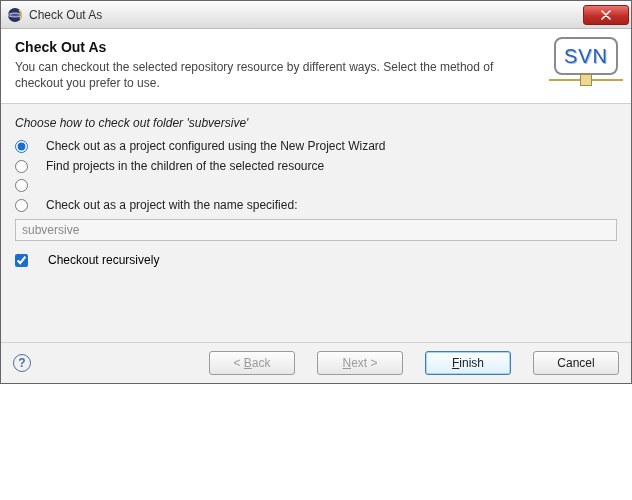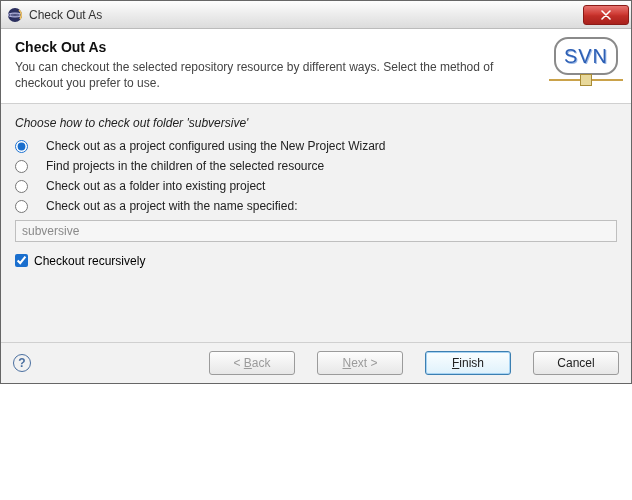--- a/index.html
+++ b/index.html
@@ -83,21 +83,21 @@
     display: flex;
     flex-direction: column;
     align-items: center;
     justify-content: flex-start;
   }
   .svn-box {
     width: 64px;
     height: 38px;
     border: 2px solid #8a8a8a;
     background: #ffffff;
-    border-radius: 14px;
+    border-radius: 8px;
     display: flex;
     align-items: center;
     justify-content: center;
     font-family: Impact, "Arial Black", sans-serif;
     font-size: 20px;
     letter-spacing: 1px;
     color: #2d5fb4;
     text-shadow: 1px 1px 0 #9cb9e6;
   }
   .svn-connector {
@@ -157,22 +157,22 @@
     width: 100%;
     margin-top: 4px;
     padding: 3px 6px;
     font-size: 12px;
     border: 1px solid #bfbfbf;
     background: #f6f6f6;
     color: #8a8a8a;
   }
   .check-row {
     display: flex;
-    align-items: flex-start;
-    gap: 6px;
+    align-items: flex-end;
+    gap: 20px;
     margin-top: 12px;
   }
   .check-row input[type=checkbox] {
     margin: 0;
     accent-color: #1a6fce;
   }
   
   .bottombar {
     border-top: 1px solid #d0d0d0;
     background: #f2f2f2;
@@ -265,21 +265,20 @@
     <div class="radio-row">
       <input type="radio" name="mode" id="opt1" checked="" style="">
       <label for="opt1">Check out as a project configured using the New Project Wizard</label>
     </div>
     <div class="radio-row">
       <input type="radio" name="mode" id="opt2" style="">
       <label for="opt2">Find projects in the children of the selected resource</label>
     </div>
     <div class="radio-row">
       <input type="radio" name="mode" id="opt3" style="">
-      <label for="opt3">Check out as a folder into existing project</label>
     </div>
     <div class="radio-row">
       <input type="radio" name="mode" id="opt4" style="">
       <label for="opt4">Check out as a project with the name specified:</label>
     </div>
 
     <input type="text" class="name-field" disabled="" value="subversive" style="">
 
     <div class="check-row">
       <input type="checkbox" id="rec" checked="" style="">

